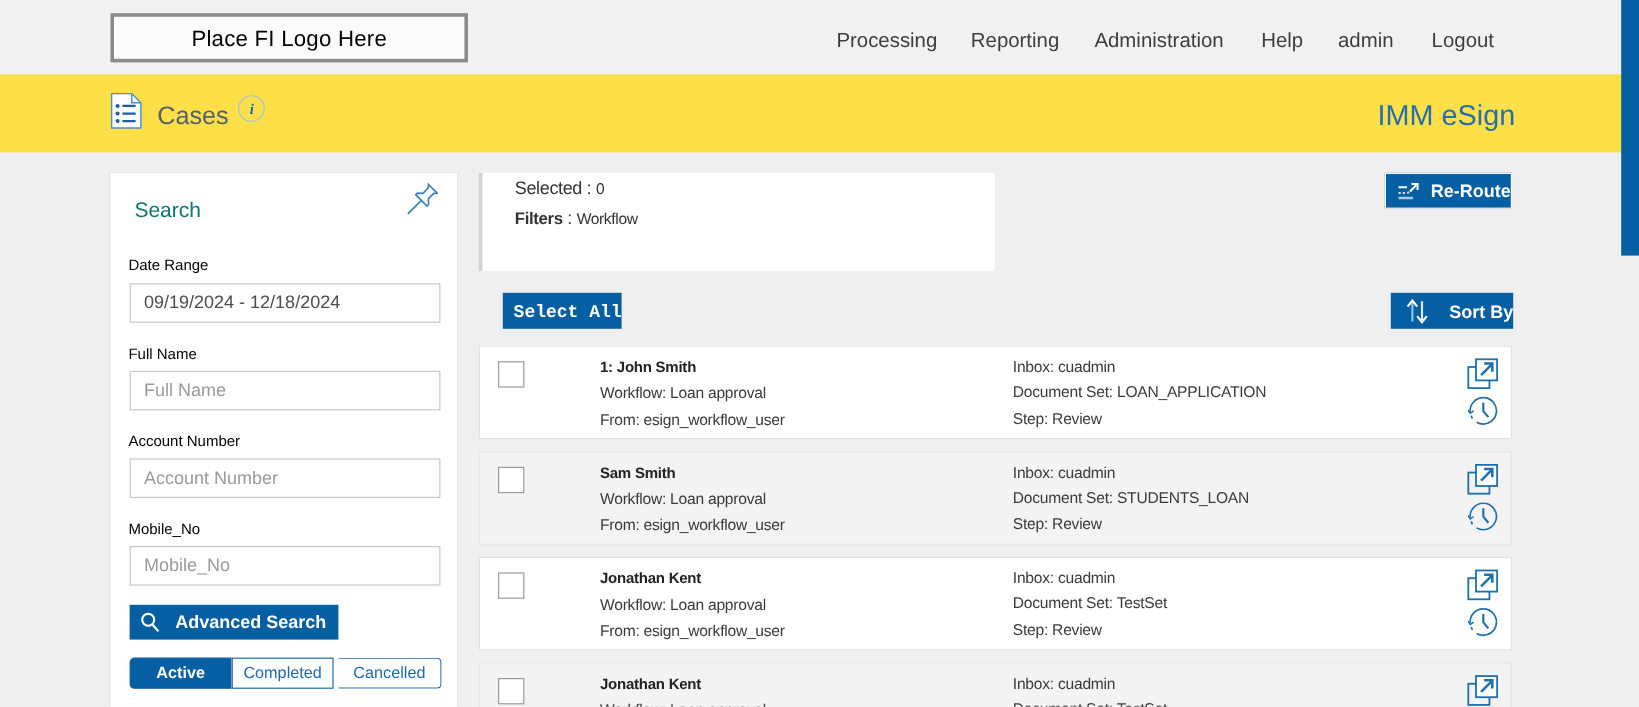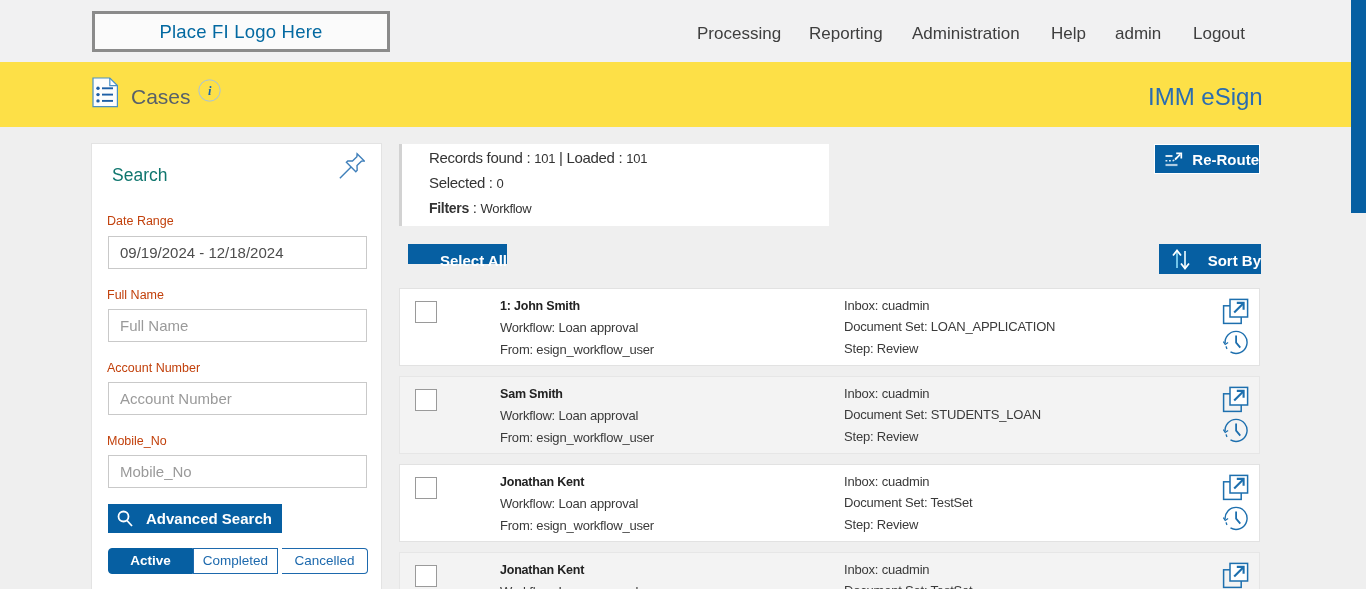--- a/index.html
+++ b/index.html
@@ -4,53 +4,53 @@
 <style>
 * { margin:0; padding:0; box-sizing:border-box; }
 html,body { width:1366px; height:589px; overflow:hidden; }
 body { font-family:"Liberation Sans", sans-serif; background:#efefef; }
 #page { position:relative; width:1366px; height:589px; overflow:hidden; }
 .abs { position:absolute; }
 
 
 .topbar { position:absolute; left:0; top:0; width:1366px; height:62px; background:#f1f1f2; }
 .logobox { position:absolute; left:92px; top:11px; width:298px; height:41px; background:#fbfbfb;
-  border:3px solid #8b8b8b; text-align:center; line-height:36px; font-size:18.5px; color:#0369a1; letter-spacing:.2px; }
+  border:3px solid #8b8b8b; text-align:center; line-height:36px; font-size:18.5px; color:#000000; letter-spacing:.2px; }
 .nav span { position:absolute; top:24px; font-size:17px; color:#3e3e3e; }
 
 
 .band { position:absolute; left:0; top:62px; width:1366px; height:65px; background:#fde047; }
 .casesttl { position:absolute; left:131px; top:23px; font-size:21px; color:#57606a; }
 .esign { position:absolute; left:1148px; top:21px; font-size:24px; color:#2a6cb0; }
 
 
 .searchcard { position:absolute; left:91px; top:143px; width:291px; height:450px; background:#ffffff; border:1px solid #e3e3e3; }
 .searchttl { position:absolute; left:20px; top:21px; font-size:17.5px; color:#0f766e; }
-.lbl { position:absolute; left:15px; font-size:12.5px; color:#c2410c; }
+.lbl { position:absolute; left:15px; font-size:12.5px; color:#000000; }
 .inp { position:absolute; left:16px; width:259px; height:33px; border:1px solid #c9c9c9; background:#fff;
   font-size:15px; color:#4d4d4d; line-height:31px; padding-left:11px; }
 .inp.ph { color:#9a9a9a; }
 .advbtn { position:absolute; left:16px; top:360px; width:174px; height:29px; background:#065fa2; color:#fff;
   font-size:15px; font-weight:bold; line-height:29px; }
 .advbtn span { margin-left:38px; }
 .seg { position:absolute; left:16px; top:404px; width:260px; height:26px; }
 .seg div { position:absolute; top:0; height:26px; font-size:13.5px; line-height:24px; text-align:center; }
 .seg .s1 { left:0; width:85px; background:#065fa2; color:#fff; font-weight:bold; border:1px solid #065fa2; border-radius:4px 0 0 4px; }
 .seg .s2 { left:85px; width:85px; background:#fff; color:#1d69ad; border:1px solid #1d69ad; }
 .seg .s3 { left:174px; width:86px; background:#fff; color:#1d69ad; border:1px solid #1d69ad; border-left:none; border-radius:0 4px 4px 0; }
 
 
 .recbox { position:absolute; left:399px; top:144px; width:430px; height:82px; background:#fff; border-left:3px solid #d2d2d2; padding:1px 0 0 27px; }
 .recbox .l { height:25px; line-height:25px; font-size:15px; letter-spacing:-0.3px; color:#333; }
 .recbox .l b { font-size:14px; letter-spacing:-0.3px; }
 .recbox .sm { font-size:13px; }
 
 
 .bluebtn { position:absolute; background:#065fa2; color:#fff; font-weight:bold; font-size:15px; text-align:right; }
-.selectall { left:408px; top:244px; width:99px; height:20px; line-height:33px; }
+.selectall { left:419px; top:244px; width:99px; height:30px; line-height:33px;font-family:Liberation Mono, monospace; }
 .reroute { left:1154px; top:144px; width:106px; height:30px; line-height:30px; border:1px solid #fff; }
 .sortby { left:1159px; top:244px; width:102px; height:30px; line-height:33px; }
 
 
 .row { position:absolute; left:399px; width:861px; height:78px; background:#fff; border:1px solid #e2e2e2; }
 .row.alt { background:#f3f3f3; border-color:#e6e6e6; }
 .cb { position:absolute; left:15px; top:12px; width:22px; height:22px; border:1px solid #9a9a9a; background:#fff; }
 .col1 { position:absolute; left:100px; top:5.5px; line-height:21.8px; font-size:13px; letter-spacing:-0.2px; color:#3a3a3a; }
 .col1 b { font-size:12.5px; color:#222; }
 .col2 { position:absolute; left:444px; top:5.5px; line-height:21.8px; font-size:13px; letter-spacing:-0.2px; color:#3a3a3a; }
@@ -117,21 +117,20 @@
       <line x1="11" y1="10.5" x2="16" y2="16" stroke="#fff" stroke-width="1.8"></line>
     </svg>
     <div class="seg">
       <div class="s1">Active</div>
       <div class="s2">Completed</div>
       <div class="s3">Cancelled</div>
     </div>
   </div>
 
   <div class="recbox">
-    <div class="l">Records found : <span class="sm">101</span> | Loaded : <span class="sm">101</span></div>
     <div class="l">Selected : <span class="sm">0</span></div>
     <div class="l"><b>Filters</b> : <span class="sm">Workflow</span></div>
   </div>
 
   <div class="bluebtn reroute">
     <svg style="position:absolute;left:10px;top:6px" width="18" height="17" viewBox="0 0 18 17">
       <line x1="0.5" y1="5" x2="7.5" y2="5" stroke="#fff" stroke-width="1.7"></line>
       <path d="M0.5 9.8 H6.5 Q8.8 9.8 10.2 8.3 L12 6.4" fill="none" stroke="#dcebf6" stroke-width="1.6" stroke-dasharray="1.8 1.7"></path>
       <line x1="10" y1="8.6" x2="15.2" y2="3.4" stroke="#fff" stroke-width="1.7"></line>
       <path d="M11.2 2.3 H16.3 V7.4" fill="none" stroke="#fff" stroke-width="1.7"></path>

